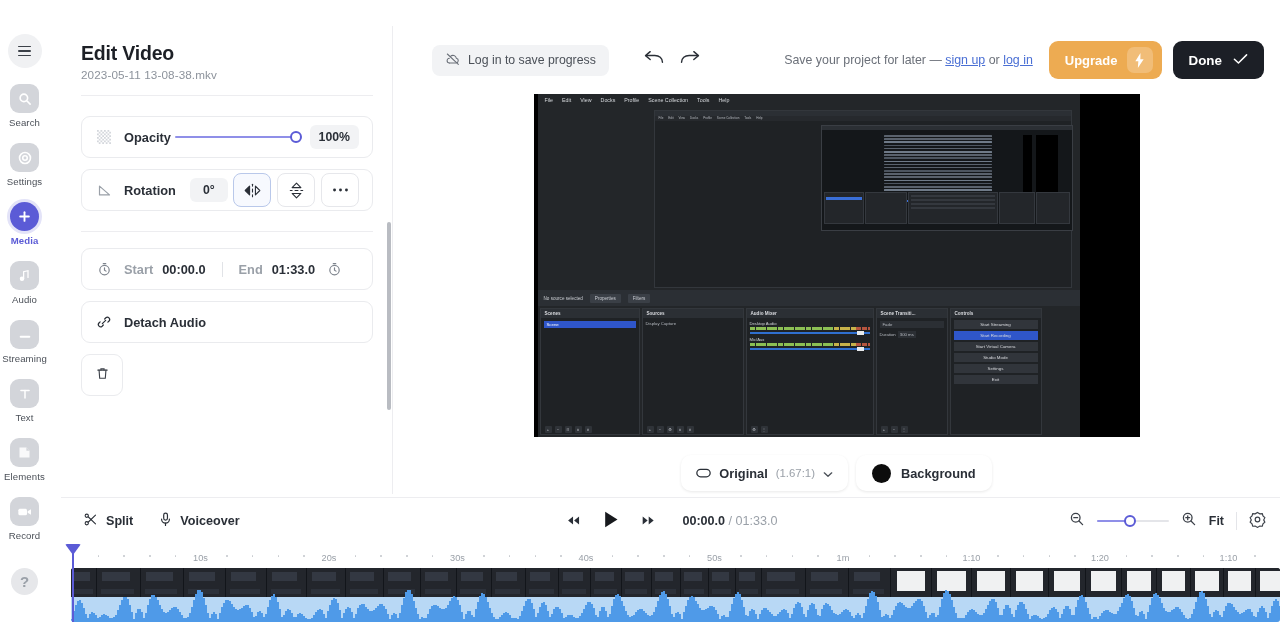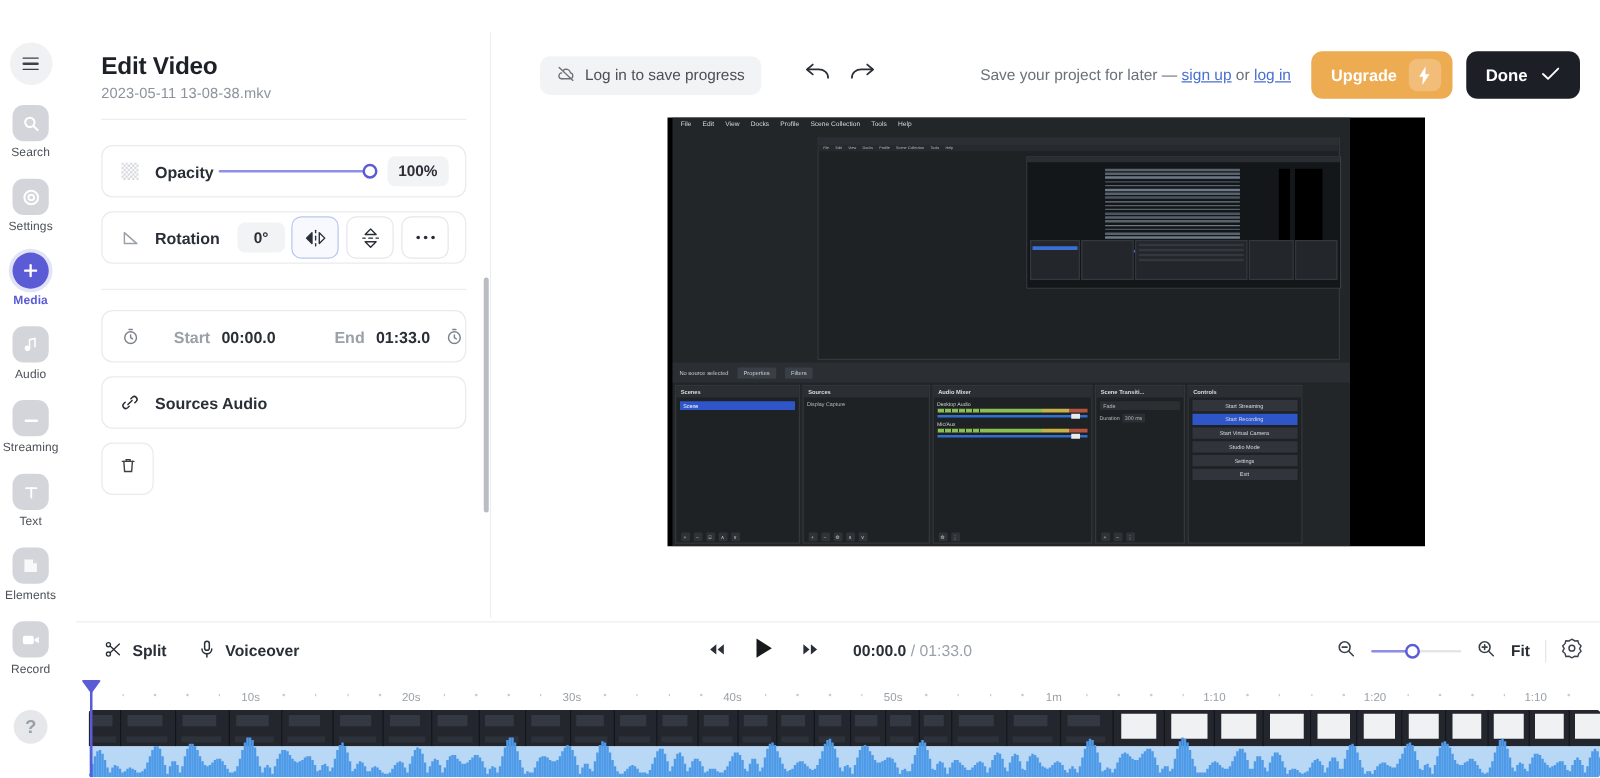--- a/index.html
+++ b/index.html
@@ -101,21 +101,21 @@
   .val-pill.sm { min-width: 38px; }
   .btn-group { margin-left: auto; display: flex; gap: 6px; position: relative; }
   .sq-btn {
     width: 38px; height: 34px; border: 1px solid #e6e7eb; border-radius: 8px;
     background: #fff; display: flex; align-items: center; justify-content: center;
     cursor: pointer; color: #2a2f37;
   }
   .sq-btn.sel { border-color: #b9c8ea; background: #f7f9fe; }
 
   .time-row { justify-content: flex-start; font-weight: 700; }
-  .lbl-muted { color: #9aa0a8; font-weight: 600; margin-right: 9px; margin-left: 15px; }
+  .lbl-muted { color: #9aa0a8; font-weight: 600; margin-right: 9px; }
   .divider-v { width: 1px; height: 15px; background: #e1e3e7; margin: 0 16px; }
 
   .split-row { display: flex; gap: 9px; margin-bottom: 11px; }
   .split-row .row { margin-bottom: 0; flex: 1; }
   .trash-btn {
     width: 42px; height: 42px; border: 1px solid #eaebee; border-radius: 9px;
     display: flex; align-items: center; justify-content: center; color: #4b5058;
     background: #fff; cursor: pointer; flex: none;
   }
   .panel-scroll {
@@ -446,21 +446,21 @@
       </div>
 
       <div class="row">
         <span class="ic">
           <svg width="16" height="16" viewBox="0 0 24 24" fill="none" stroke="#2a2f37" stroke-width="1.8" stroke-linecap="round">
             <path d="M9.5 14.5 14.5 9.5"></path>
             <path d="M13 7.5l1.8-1.8a3.4 3.4 0 0 1 4.8 4.8L17.8 12.3"></path>
             <path d="M11 16.5l-1.8 1.8a3.4 3.4 0 0 1-4.8-4.8L6.2 11.7"></path>
           </svg>
         </span>
-        <span>Sources Audio</span>
+        <span>Detach Audio</span>
       </div>
 
       <div class="split-row">
         <div class="trash-btn">
           <span>
             <svg width="15" height="15" viewBox="0 0 24 24" fill="none" stroke="#3c4149" stroke-width="1.8" stroke-linecap="round">
               <path d="M4.5 6.5h15"></path>
                 <path d="M9.5 6.5V4.5h5v2"></path>
               <path d="M6.5 6.5l1 13h9l1-13"></path>
             </svg>
@@ -669,20 +669,40 @@
               <div class="ctl-btn">Start Virtual Camera</div>
               <div class="ctl-btn">Studio Mode</div>
               <div class="ctl-btn">Settings</div>
               <div class="ctl-btn">Exit</div>
             </div>
           </div>
         </div>
       </div>
     </div>
 
+    <div class="stage-ctrls">
+      <div class="ratio-btn">
+        <span>
+          <svg width="15" height="10" viewBox="0 0 18 12" fill="none" stroke="#2a2f37" stroke-width="1.5">
+            <rect x="1" y="1.5" width="16" height="9" rx="4.5"></rect>
+          </svg>
+        </span>
+        <span>Original</span>
+        <span class="dim">(1.67:1)</span>
+        <span>
+          <svg width="10" height="7" viewBox="0 0 12 8" fill="none" stroke="#4b5058" stroke-width="1.6" stroke-linecap="round" stroke-linejoin="round">
+            <path d="M1.5 2 6 6.2 10.5 2"></path>
+          </svg>
+        </span>
+      </div>
+      <div class="bg-btn">
+        <span class="bg-swatch"></span>
+        <span>Background</span>
+      </div>
+    </div>
   </div>
 
   <div class="tl-bar">
     <span class="tl-btn">
       <span>
         <svg width="15" height="15" viewBox="0 0 24 24" fill="none" stroke="#2a2f37" stroke-width="1.7" stroke-linecap="round">
           <circle cx="6" cy="18" r="2.6"></circle>
             <circle cx="6" cy="6" r="2.6"></circle>
           <line x1="8.2" y1="7.6" x2="20" y2="19"></line>
             <line x1="8.2" y1="16.4" x2="20" y2="5"></line>

